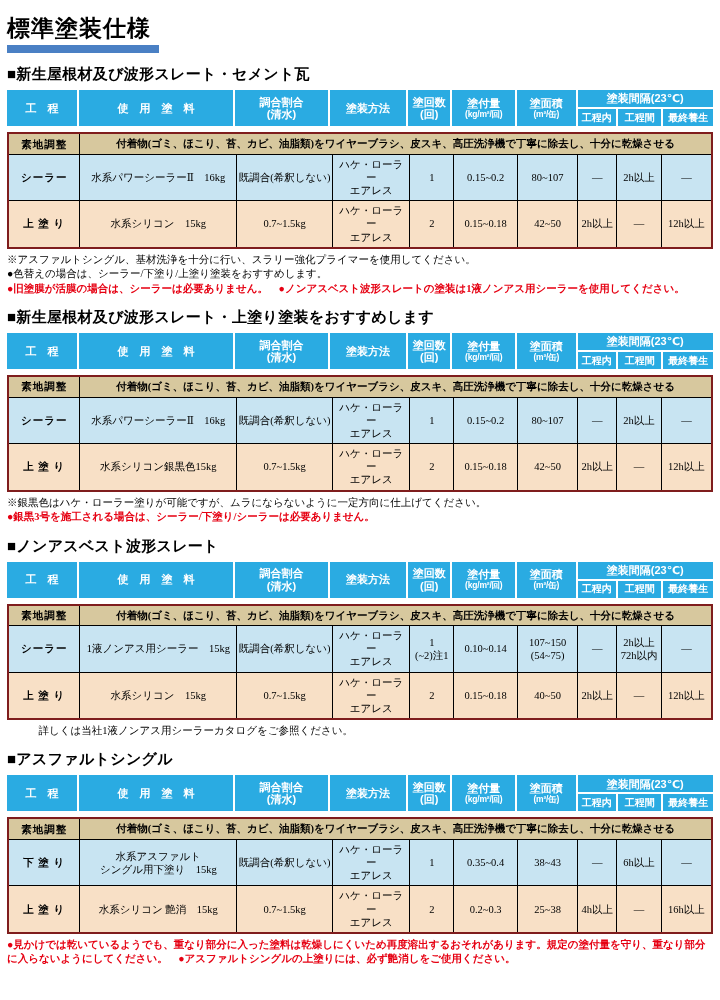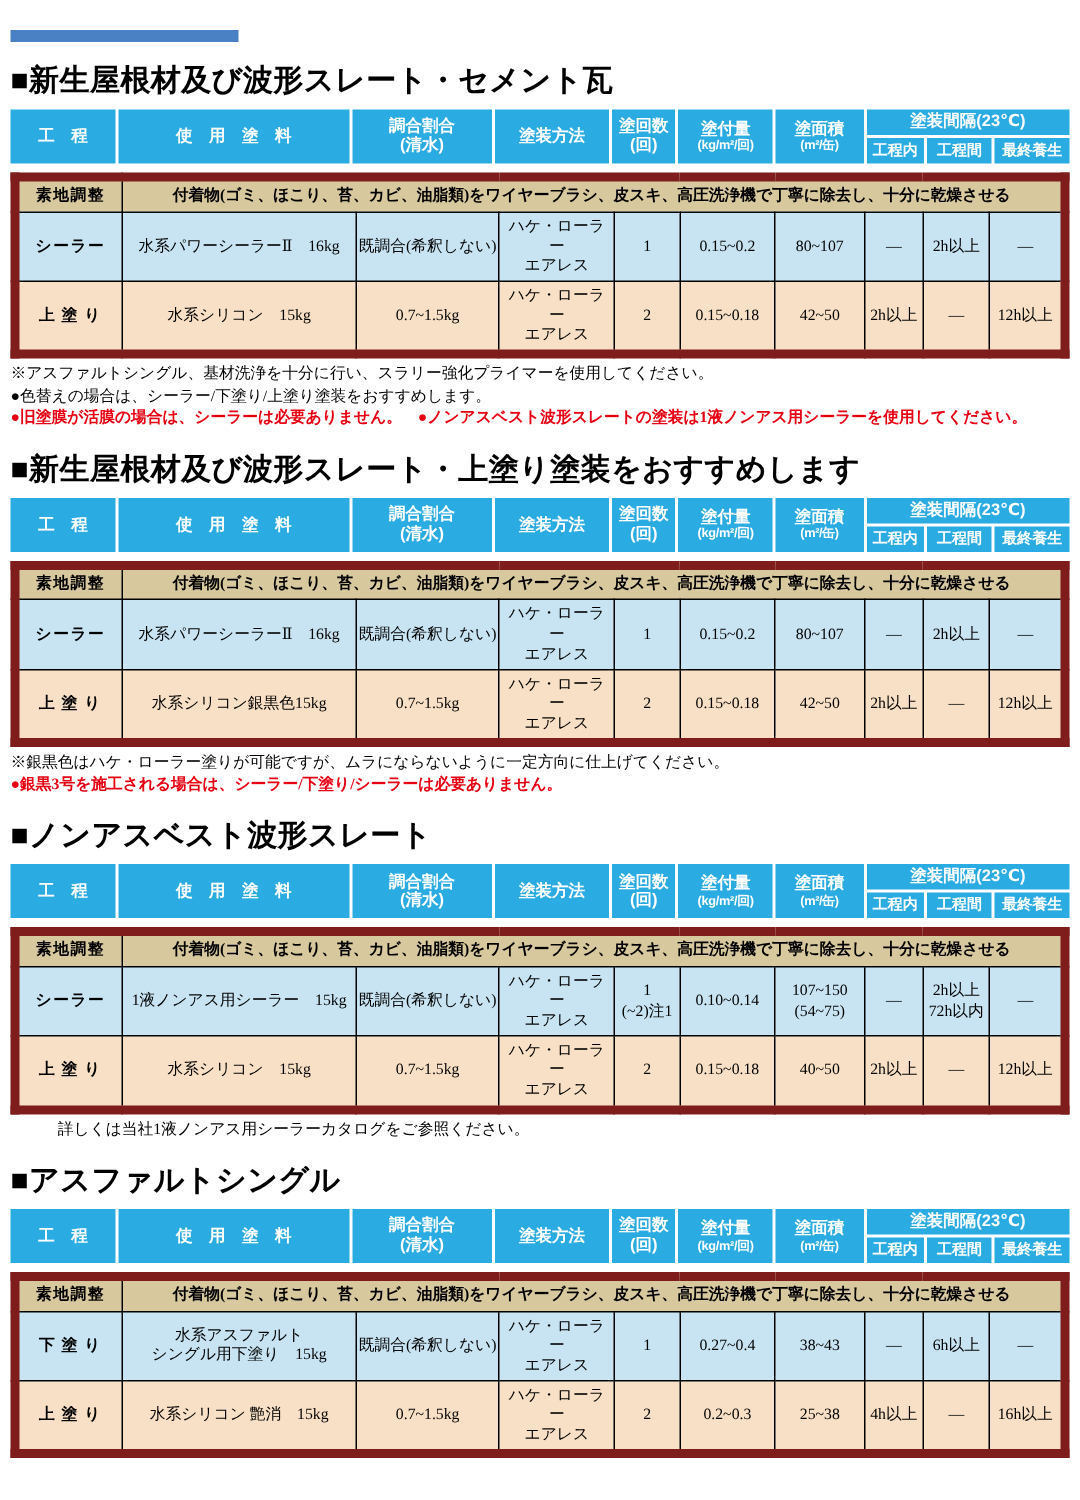--- a/index.html
+++ b/index.html
@@ -9,52 +9,53 @@
   *{box-sizing:border-box;}
   html,body{margin:0;padding:0;background:#fff;}
   body{width:720px;height:1000px;overflow:hidden;
        font-family:"Liberation Serif","DejaVu Serif",serif;color:var(--ink);}
   .page{width:720px;padding:16px 7px 6px 7px;}
   .page-title{font-family:"Liberation Sans","DejaVu Sans",sans-serif;
        font-weight:bold;font-size:23px;line-height:1.1;margin:0;letter-spacing:1px;}
   .title-bar{width:152px;height:8px;background:var(--bar);margin-top:4px;}
   .sec{margin-top:12px;}
   .sec-heading{font-family:"Liberation Sans","DejaVu Sans",sans-serif;
-       font-weight:bold;font-size:20px;margin:0 0 4px 0;letter-spacing:0.3px;}
+       font-weight:bold;font-size:15px;margin:0 0 4px 0;letter-spacing:0.3px;}
   
   table.htable{width:calc(100% + 4px);margin:0 -2px;border-collapse:separate;
        border-spacing:2px 2px;table-layout:fixed;}
   table.htable td{background:var(--blue);color:#fff;text-align:center;vertical-align:middle;
        font-family:"Liberation Sans","DejaVu Sans",sans-serif;font-weight:bold;
        font-size:11px;line-height:1.15;padding:1px 0;}
   table.htable td.group{height:17px;font-size:11px;}
   table.htable td.sub{height:17px;font-size:10px;padding:1px 0;}
   .h-line{display:block;font-size:11px;}
   .h-paren{display:block;font-size:8.5px;letter-spacing:-0.2px;}
   
   table.btable{width:100%;border-collapse:collapse;table-layout:fixed;
-       border:6px solid #7f1d1d;margin-top:4px;}
+       border:2px solid #7f1d1d;margin-top:4px;}
   table.btable td{border:1px solid #000;text-align:center;vertical-align:middle;
        font-size:10.5px;line-height:1.25;padding:3px 1px;}
   tr.row-tan td{background:var(--tan);font-weight:bold;}
   tr.row-blue td{background:var(--lblue);}
   tr.row-peach td{background:var(--peach);}
   td.col-process{font-weight:bold;letter-spacing:1px;}
   td.prep-text{text-align:left;padding-left:7px;font-size:11.5px;}
   td.prep-text .pl{line-height:1.3;}
   .c-black{color:#000;} .c-red{color:var(--red);}
   
   .notes{margin-top:4px;font-size:10.5px;line-height:1.38;}
   .note{white-space:pre-wrap;}
   .note.c-red{font-weight:bold;}
 </style>
 </head>
 <body>
 
 <div class="page">
+  <h1 class="page-title">標準塗装仕様</h1>
   <div class="title-bar"></div>
   <div id="sections">
       <section class="sec">
         <h2 class="sec-heading">■新生屋根材及び波形スレート・セメント瓦</h2>
         <table class="htable">
           <colgroup>
             <col style="width: 10.2%;">
             <col style="width: 22.3%;">
             <col style="width: 13.6%;">
             <col style="width: 11%;">
@@ -426,35 +427,38 @@
               <td class="prep-text" colspan="9">
                 <div class="pl c-black">付着物(ゴミ、ほこり、苔、カビ、油脂類)をワイヤーブラシ、皮スキ、高圧洗浄機で丁寧に除去し、十分に乾燥させる</div>
               </td>
             </tr>
             <tr class="row-blue">
               <td class="col-process">下 塗 り</td>
               <td>水系アスファルト<br>シングル用下塗り　15kg</td>
               <td>既調合(希釈しない)</td>
               <td>ハケ・ローラー<br>エアレス</td>
               <td>1</td>
-              <td>0.27~0.4</td>
+              <td>0.35~0.4</td>
               <td>38~43</td>
               <td>—</td>
               <td>6h以上</td>
               <td>—</td>
             </tr>
             <tr class="row-peach">
               <td class="col-process">上 塗 り</td>
               <td>水系シリコン 艶消　15kg</td>
               <td>0.7~1.5kg</td>
               <td>ハケ・ローラー<br>エアレス</td>
               <td>2</td>
               <td>0.2~0.3</td>
               <td>25~38</td>
               <td>4h以上</td>
               <td>—</td>
               <td>16h以上</td>
             </tr>
           </tbody>
         </table>
+        <div class="notes">
+          <div class="note c-red">●見かけでは乾いているようでも、重なり部分に入った塗料は乾燥しにくいため再度溶出するおそれがあります。規定の塗付量を守り、重なり部分に入らないようにしてください。　●アスファルトシングルの上塗りには、必ず艶消しをご使用ください。</div>
+        </div>
       </section>
     </div>
 </div>
 
 </body></html>

